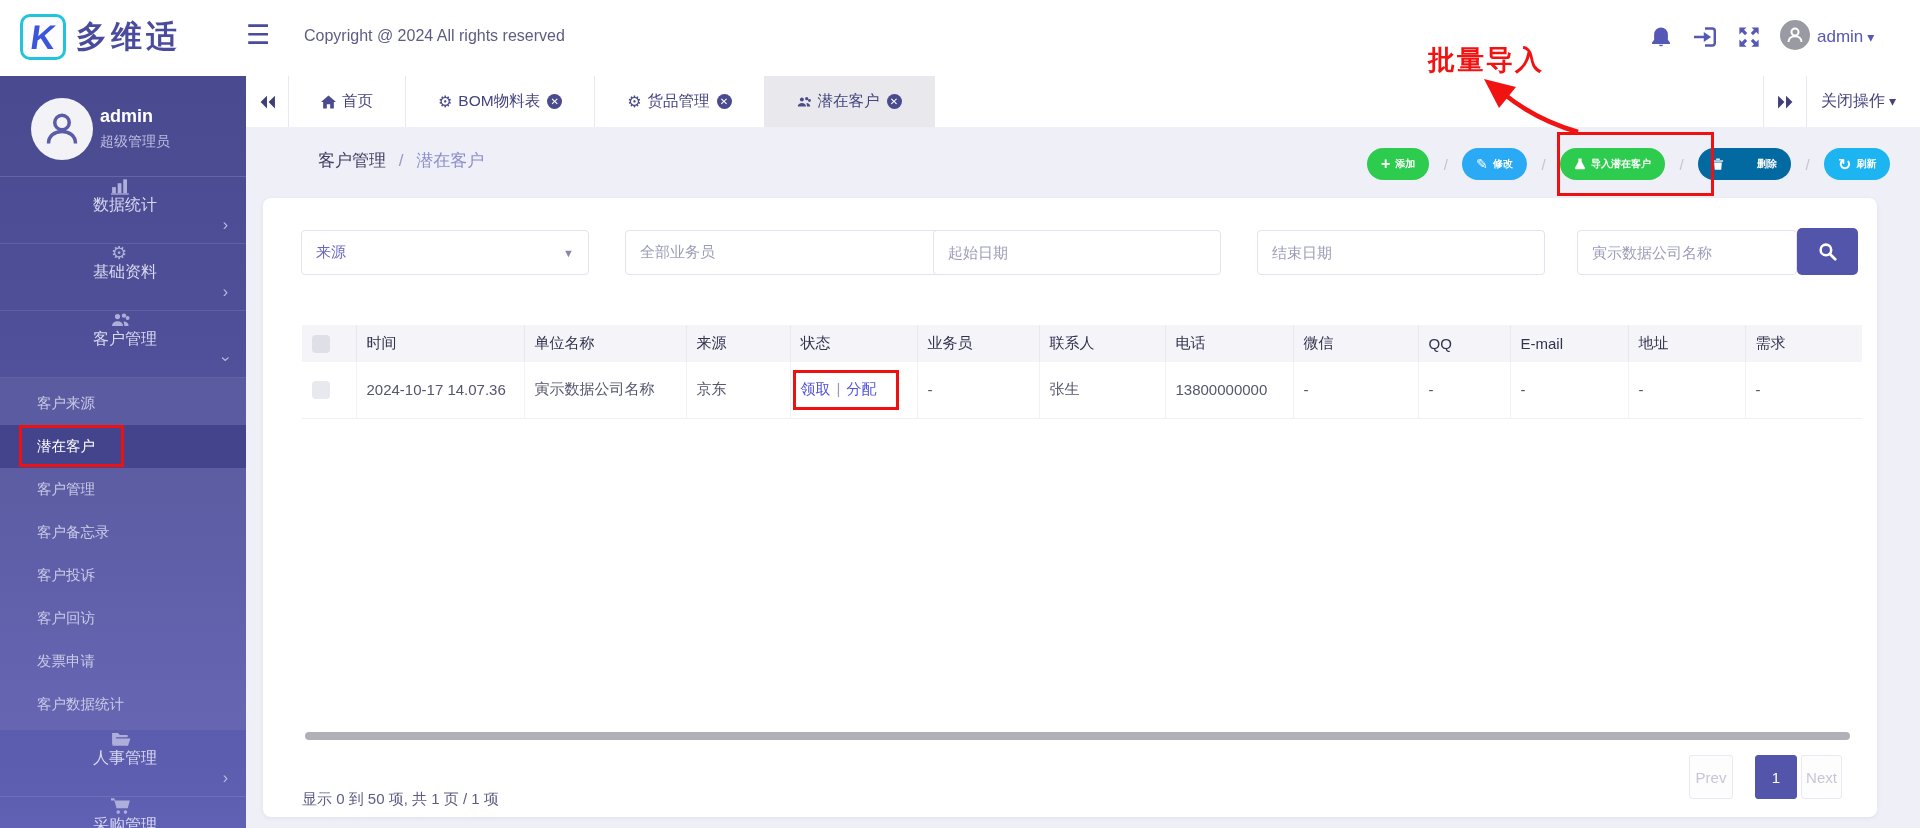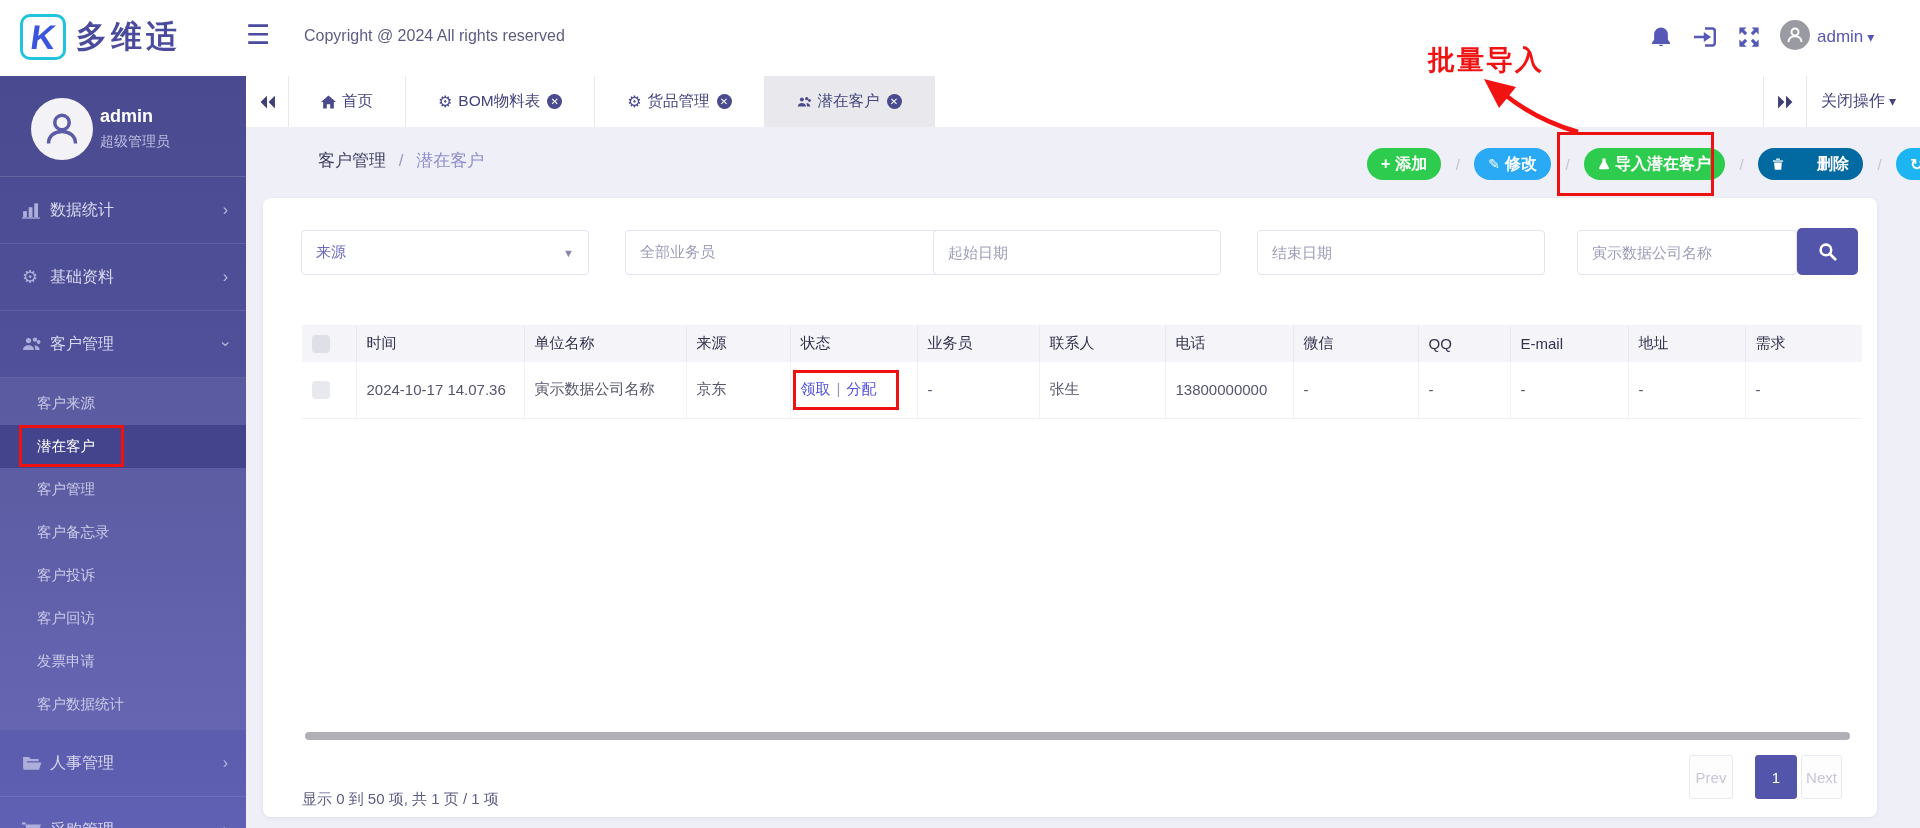--- a/index.html
+++ b/index.html
@@ -28,21 +28,21 @@
   .sidebar { position:absolute; left:0; top:76px; width:246px; height:752px;
              background:linear-gradient(180deg,#4a4a90 0%,#53539f 55%,#6060b4 100%); color:#d8d8f0; }
   .sb-user { height:101px; position:relative; border-bottom:1px solid rgba(255,255,255,.14); }
   .sb-avatar { position:absolute; left:31px; top:22px; width:62px; height:62px; border-radius:50%;
                background:#f2f2f7; display:flex; align-items:center; justify-content:center; }
   .sb-avatar svg { width:40px; height:40px; stroke:#5b5ba8; fill:none; stroke-width:1.4; }
   .sb-name { position:absolute; left:100px; top:30px; font-size:18px; font-weight:bold; color:#fff; }
   .sb-role { position:absolute; left:100px; top:57px; font-size:14px; color:#bdbde0; }
   .sb-menu { padding-top:0; }
   .sb-item { height:67px; display:flex; align-items:center; padding:0 18px 0 22px;
-             border-bottom:1px solid rgba(255,255,255,.10); cursor:pointer; font-size:16px; }
+             border-bottom:1px solid rgba(255,255,255,.10); cursor:pointer; font-size:16px;flex-direction:column; }
   .sb-item .mi { width:20px; height:18px; margin-right:8px; color:#aeaeda; }
   .sb-item .mi svg { width:100%; height:100%; fill:currentColor; }
   .sb-item .mi.gchar { font-size:18px; line-height:18px; }
   .sb-item .mi.gchar::after { content:"⚙"; }
   .sb-item .chev { margin-left:auto; font-size:16px; color:#b9b9dd; }
   .chev-r::after { content:"›"; }
   .chev-d { display:inline-block; transform:rotate(90deg); }
   .chev-d::after { content:"›"; }
   .sb-sub { background:rgba(255,255,255,.06); padding:4px 0; }
   .sb-subitem { height:43px; line-height:43px; padding-left:37px; font-size:14.5px; color:#cacae8; cursor:pointer; position:relative; }
@@ -69,21 +69,21 @@
   .closeops { padding:0 24px 0 14px; font-size:16px; cursor:pointer; }
 
   
   .breadcrumb { position:absolute; left:300px; top:149px; font-size:17px;margin-left:18px; }
   .bc-parent { color:#3f3f63; }
   .bc-sep { color:#9a9ac0; margin:0 8px; }
   .bc-cur { color:#8e8ecd; }
 
   
   .toolbar { position:absolute; left:1367px; top:148px; display:flex; align-items:center; }
-  .btn { height:32px; border-radius:16px; color:#fff; font-size:16px; font-weight:bold;
+  .btn { height:32px; border-radius:16px; color:#fff; font-size:10px; font-weight:bold;
          display:flex; align-items:center; padding:15px 14px; cursor:pointer; white-space:nowrap; }
   .btn .bico { margin-right:5px; display:flex; }
   .btn .bico svg { width:12px; height:12px; fill:#fff; }
   .btn-green { background:#2ecc4e; }
   .btn-blue { background:#2aa9f4; }
   .btn-red { background:#0369a1;gap:28px; }
   .btn-cyan { background:#1cb5f2; }
   .tb-slash { width:33px; text-align:center; color:#c3c3d6; font-size:15px; }
   .iplus::after { content:"+"; font-size:16px; font-weight:bold; line-height:12px; }
   .ipencil::after { content:"✎"; font-size:14px; line-height:12px; }

